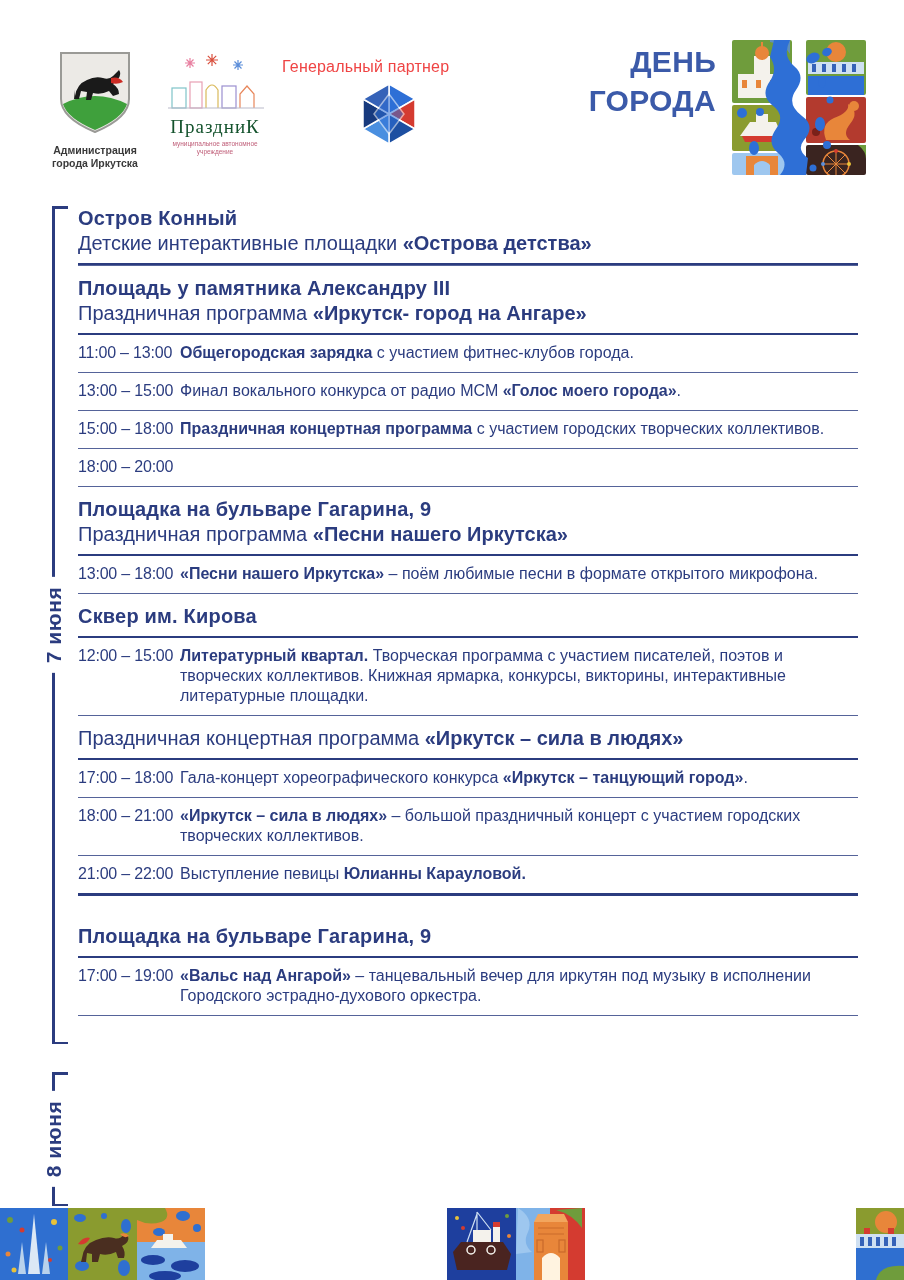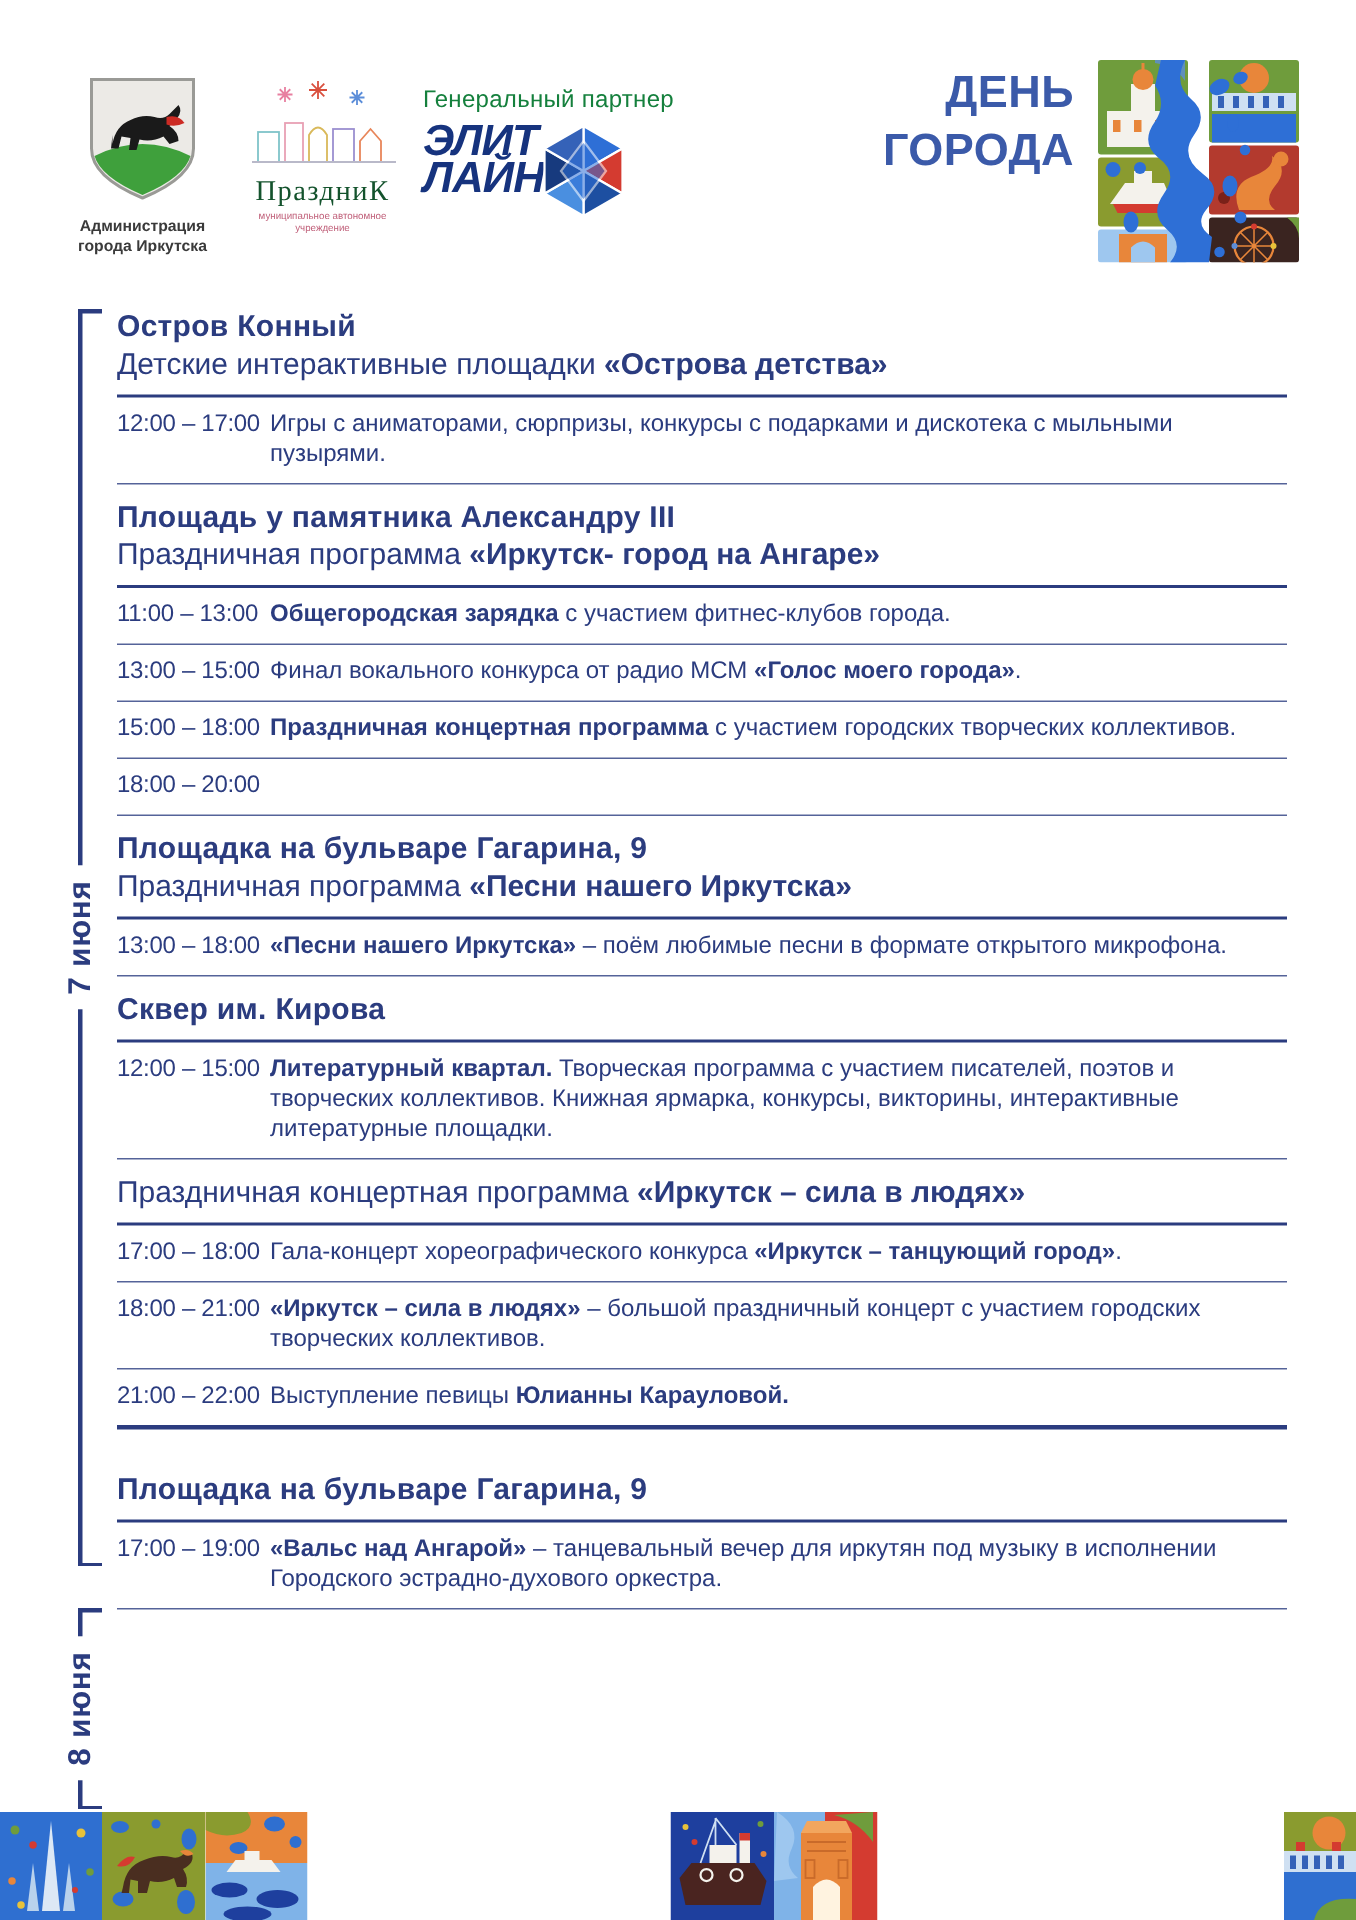--- a/index.html
+++ b/index.html
@@ -8,21 +8,21 @@
     font-family:"Liberation Sans","DejaVu Sans",sans-serif;color:#2b3c7f;
   }
   
   .hdr-el{position:absolute;}
   #coat{left:52px;top:50px;width:86px;text-align:center;}
   #coat-caption{font-size:10.5px;font-weight:700;color:#3a3a3a;line-height:13px;margin-top:4px;}
   #prazdnik{left:155px;top:48px;width:120px;text-align:center;}
   #prazdnik-title{font-family:"Liberation Serif","DejaVu Serif",serif;font-size:19px;letter-spacing:1px;color:#14532d;margin-top:-2px;}
   #prazdnik-sub{font-size:6.5px;color:#c0607a;line-height:7.5px;margin-top:2px;}
   #partner{left:282px;top:58px;}
-  #partner-label{font-size:16px;color:#15803d;font-weight:500;letter-spacing:.2px;}
+  #partner-label{font-size:16px;color:#ef4444;font-weight:500;letter-spacing:.2px;}
   #partner-name{font-size:29px;line-height:25px;font-weight:800;font-style:italic;color:#16337e;letter-spacing:-.5px;margin-top:6px;}
   #partner-gem{position:absolute;left:74px;top:24px;}
   #poster-title{left:528px;top:42px;width:188px;text-align:right;
     font-size:30px;line-height:39px;font-weight:800;color:#3b5aa9;letter-spacing:.3px;}
   #collage{left:730px;top:40px;}
   
   #schedule{position:absolute;left:78px;right:46px;top:196px;}
   .section{margin-top:10px;}
   .section.day-gap{margin-top:28px;}
   .venue{font-size:20px;font-weight:800;line-height:25px;margin:0;letter-spacing:.2px;}
@@ -92,24 +92,20 @@
   </svg>
   <div id="prazdnik-title">ПраздниК</div>
   <div id="prazdnik-sub">
     <div>муниципальное автономное</div>
     <div>учреждение</div>
   </div>
 </div>
 
 <div class="hdr-el" id="partner">
   <div id="partner-label">Генеральный партнер</div>
-  <div id="partner-name">
-    <div>ЭЛИТ</div>
-    <div>ЛАЙН</div>
-  </div>
   <svg id="partner-gem" width="66" height="64" viewBox="0 0 66 64">
     <g stroke="#ffffff" stroke-width="1.5">
       <polygon points="33,2 59,17 33,32" fill="#2e6fd6"></polygon>
       <polygon points="59,17 59,47 33,32" fill="#d43b30"></polygon>
       <polygon points="59,47 33,62 33,32" fill="#1d4fa1"></polygon>
       <polygon points="33,62 7,47 33,32" fill="#4a8fe0"></polygon>
       <polygon points="7,47 7,17 33,32" fill="#173a7e"></polygon>
       <polygon points="7,17 33,2 33,32" fill="#3562b8"></polygon>
       <polygon points="33,12 48,32 33,52 18,32" fill="#2e6fd6" opacity=".55"></polygon>
     </g>
@@ -204,24 +200,20 @@
   <div class="tick top"></div>
   <div class="tick bot"></div>
   <div class="day-label"><span class="flip">8 июня</span></div>
 </div>
 
 <div id="schedule">
     <section class="section">
       <h2 class="venue">Остров Конный</h2>
       <p class="subtitle"><span>Детские интерактивные площадки </span><b>«Острова детства»</b></p>
       <div class="header-line"></div>
-      <div class="row">
-        <div class="time">12:00 – 17:00</div>
-        <div class="desc"><span>Игры с аниматорами, сюрпризы, конкурсы с подарками и дискотека с мыльными пузырями.</span></div>
-      </div>
       <div class="row-line"></div>
     </section>
     <section class="section">
       <h2 class="venue">Площадь у памятника Александру III</h2>
       <p class="subtitle"><span>Праздничная программа </span><b>«Иркутск- город на Ангаре»</b></p>
       <div class="header-line"></div>
       <div class="row">
         <div class="time">11:00 – 13:00</div>
         <div class="desc"><b>Общегородская зарядка</b><span> с участием фитнес-клубов города.</span></div>
       </div>

